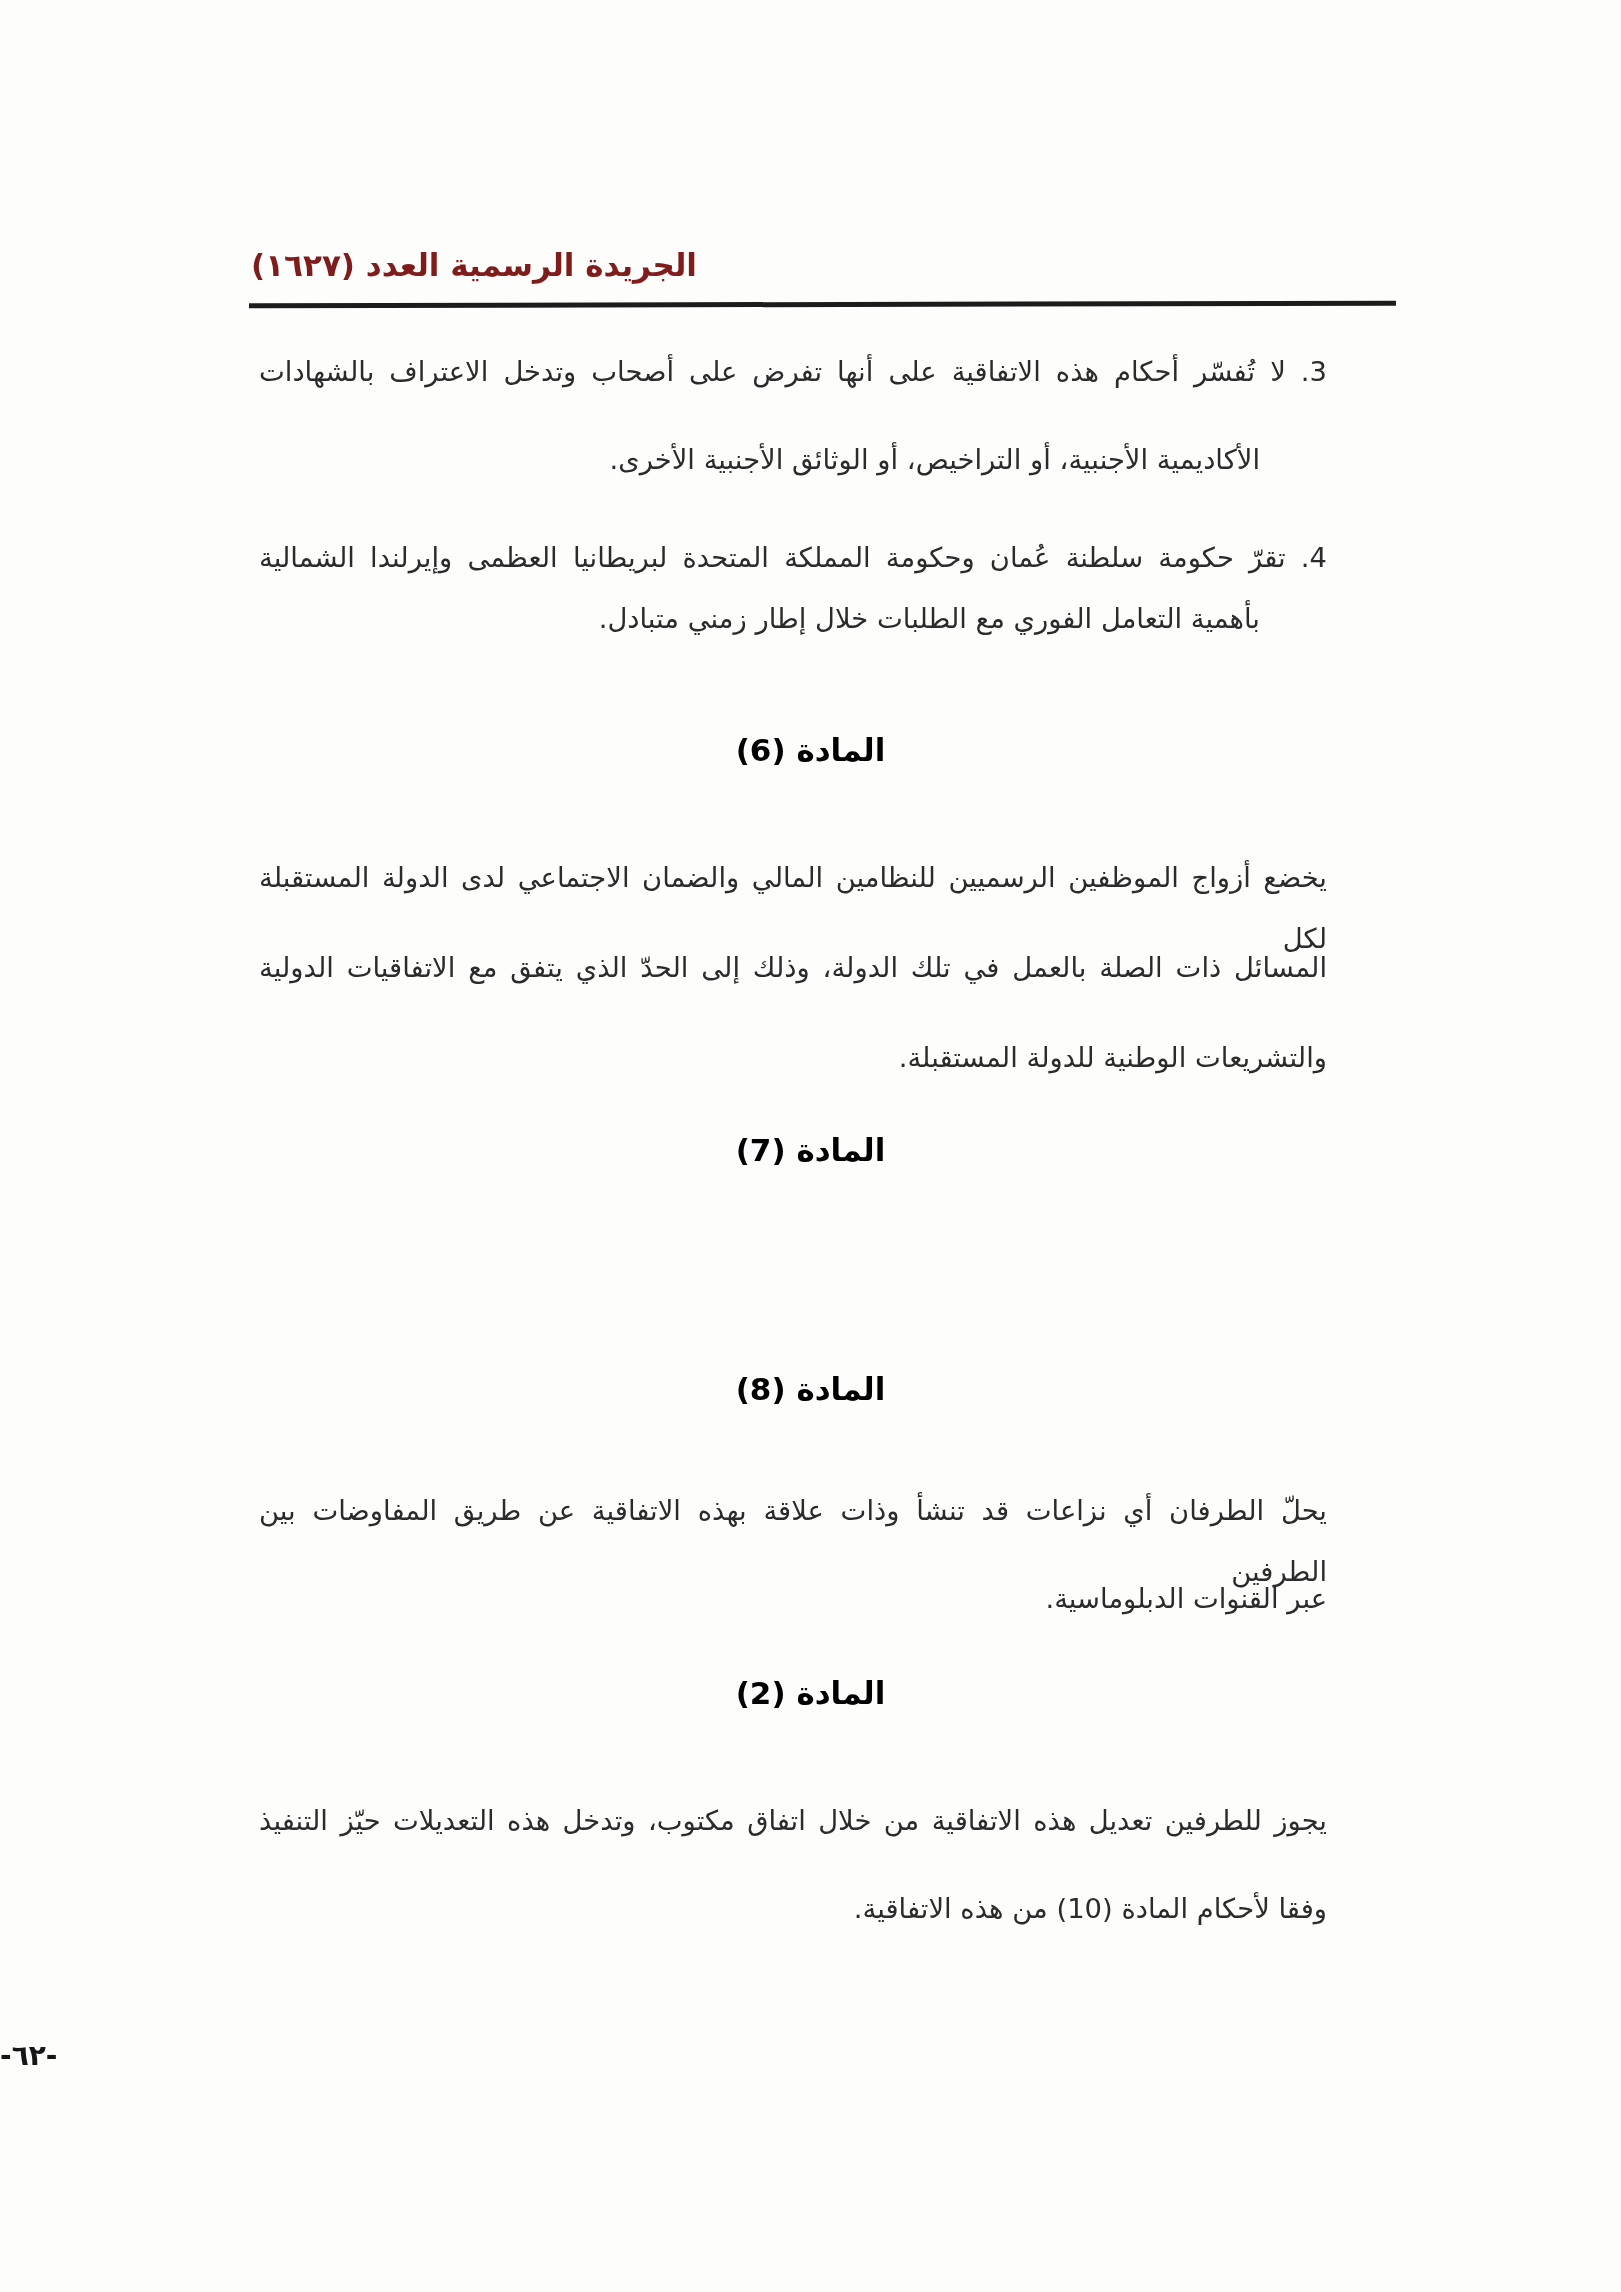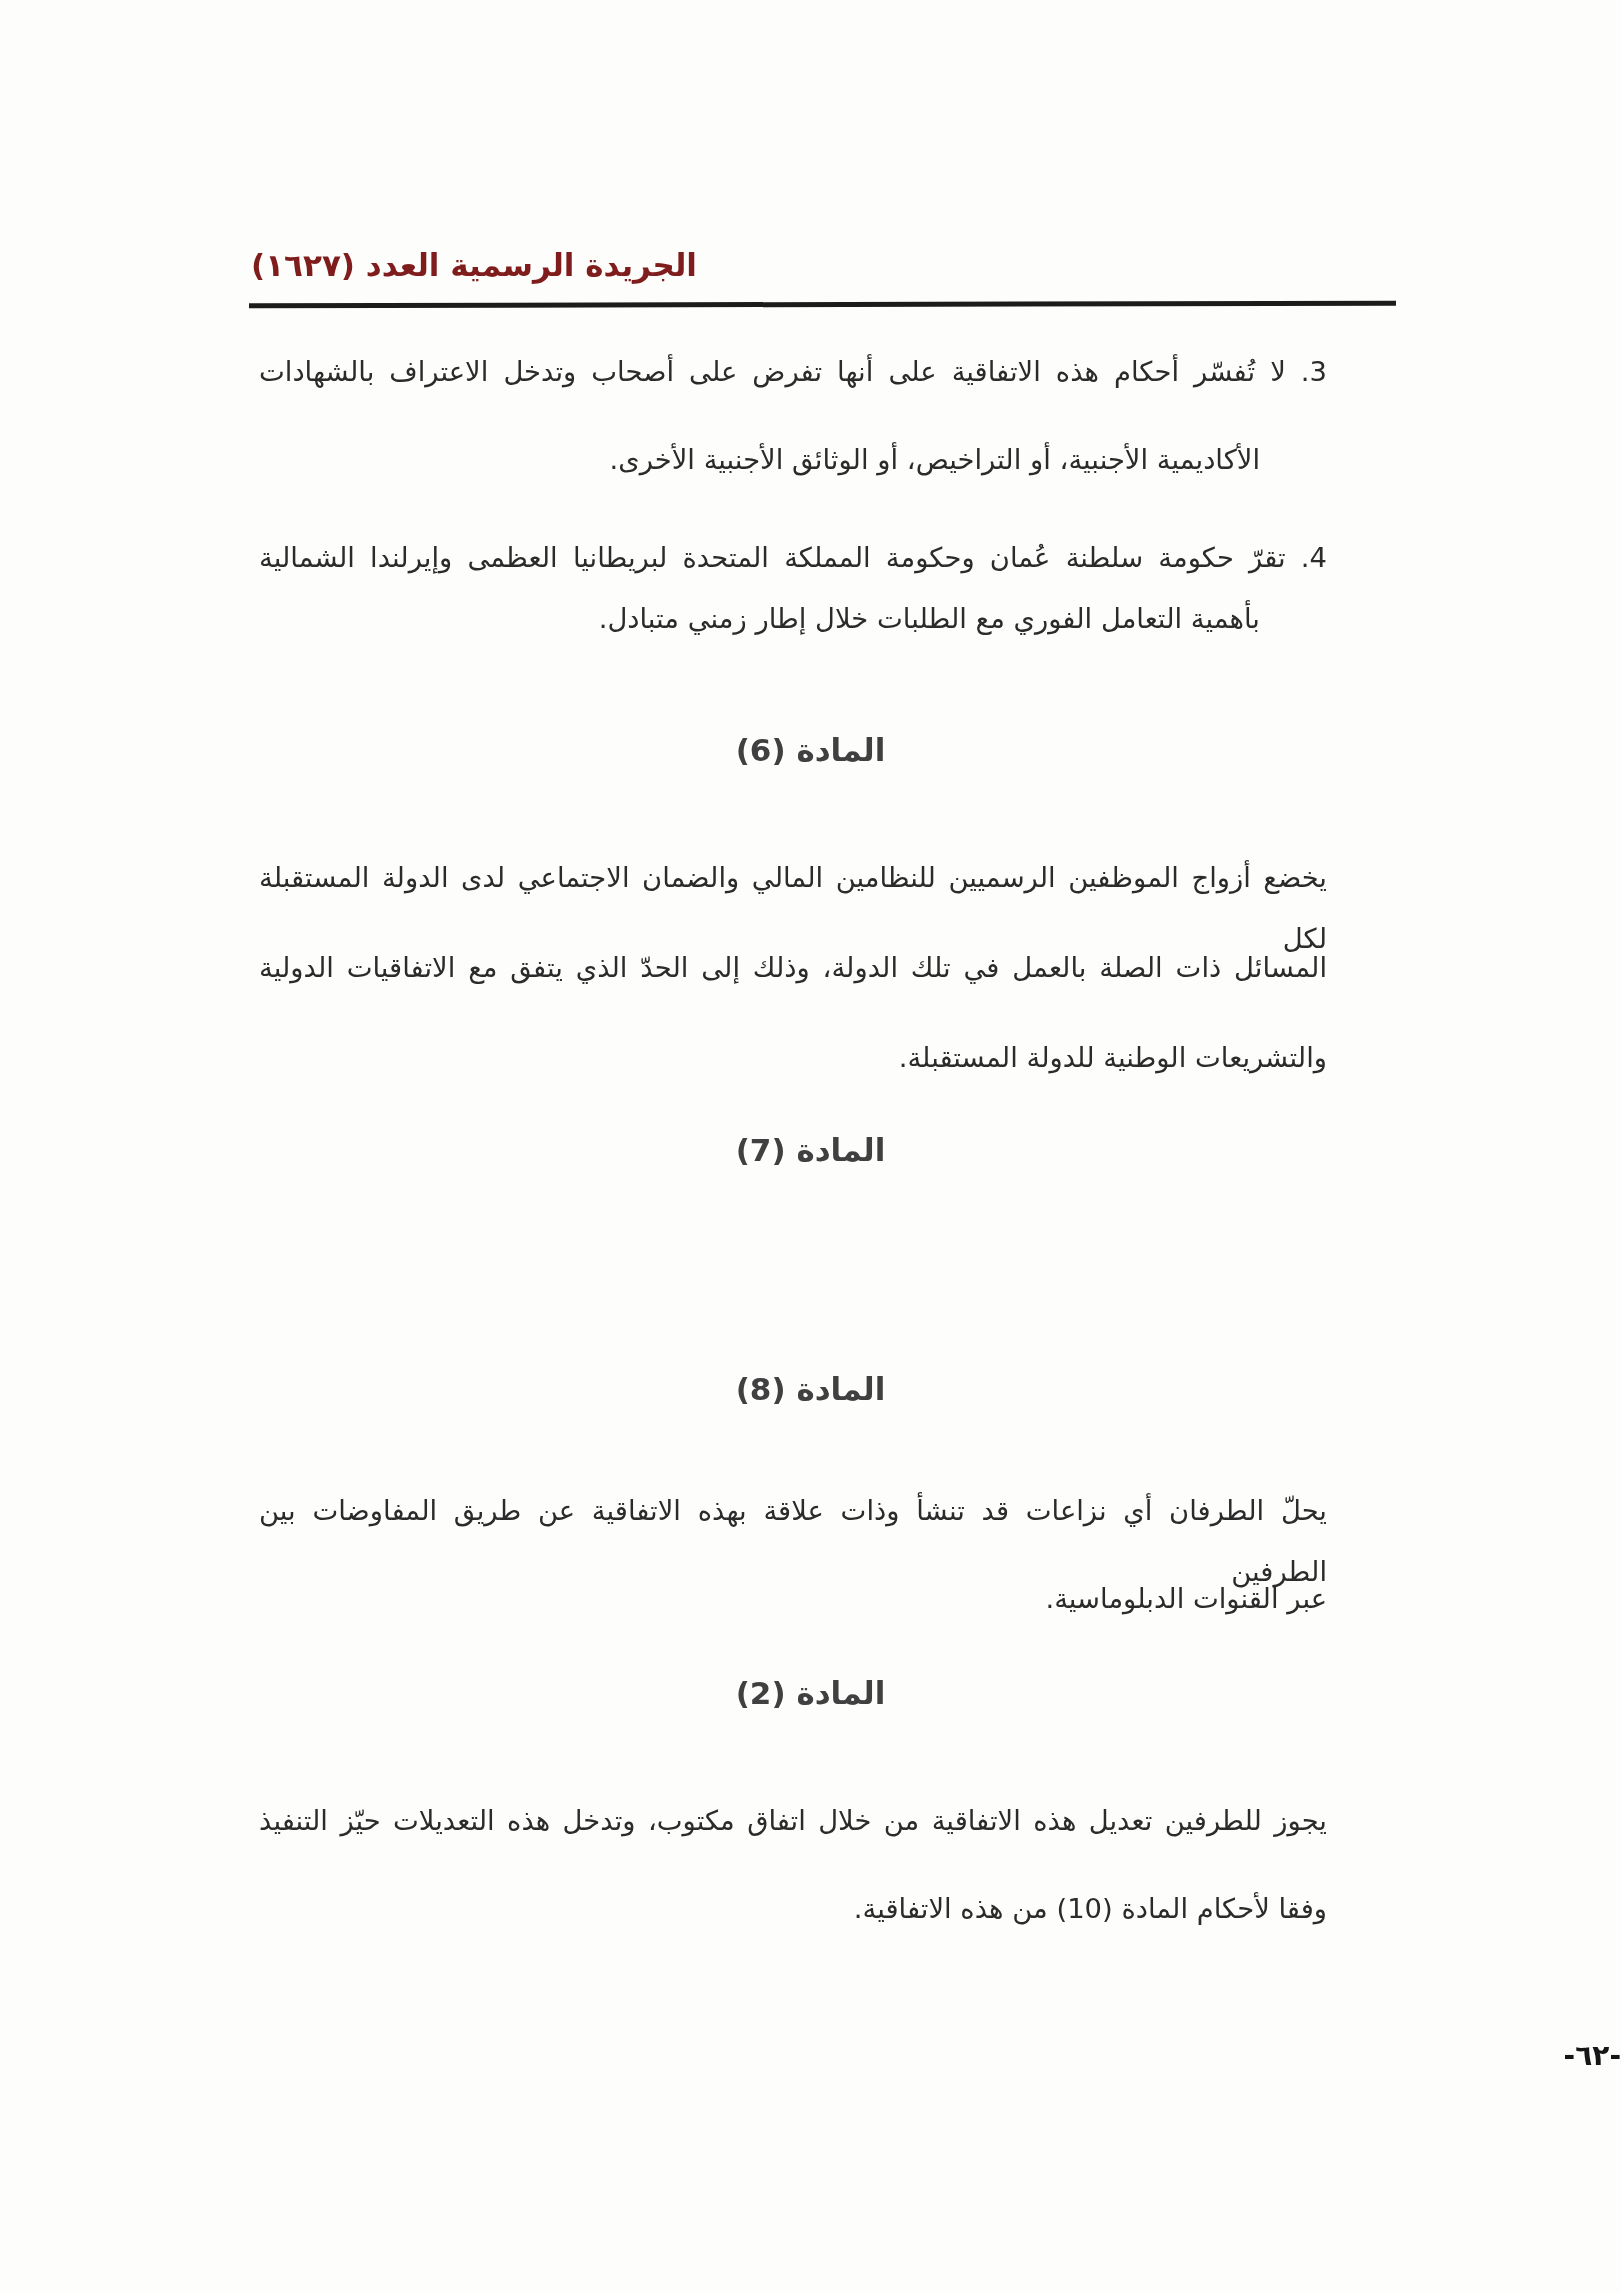--- a/index.html
+++ b/index.html
@@ -60,29 +60,29 @@
   .num {
     font-weight: normal;
   }
   .heading {
     position: absolute;
     left: 0;
     right: 0;
     text-align: center;
     font-size: 31px;
     font-weight: bold;
-    color: #404040;
+    color: #000000;
     line-height: 55px;
   }
   .footer-num {
     position: absolute;
     top: 2039px;
     left: 0;
     right: 0;
-    text-align: right;
+    text-align: left;
     font-size: 28px;
     font-weight: bold;
     color: #161616;
     letter-spacing: 2px;
   }
 </style>
 </head>
 <body>
 
 <div class="page">

